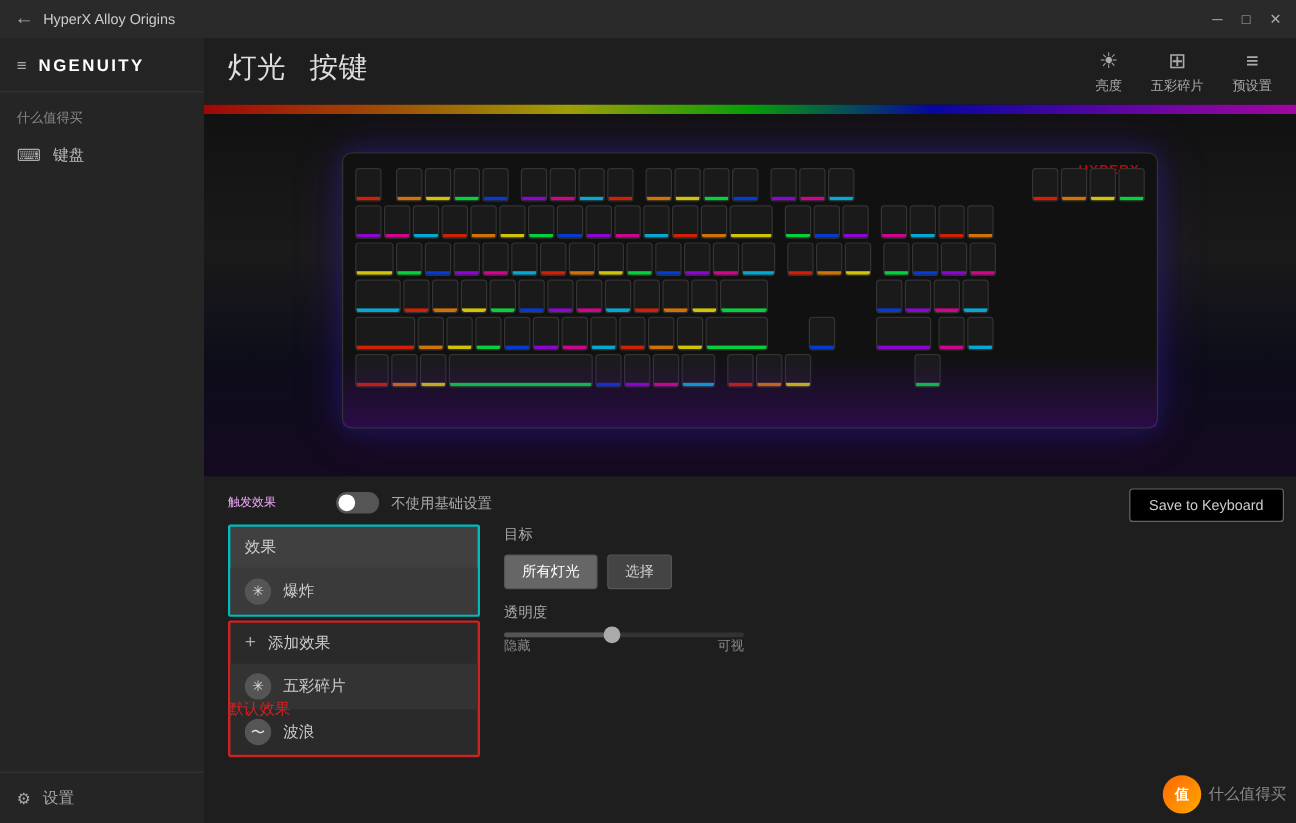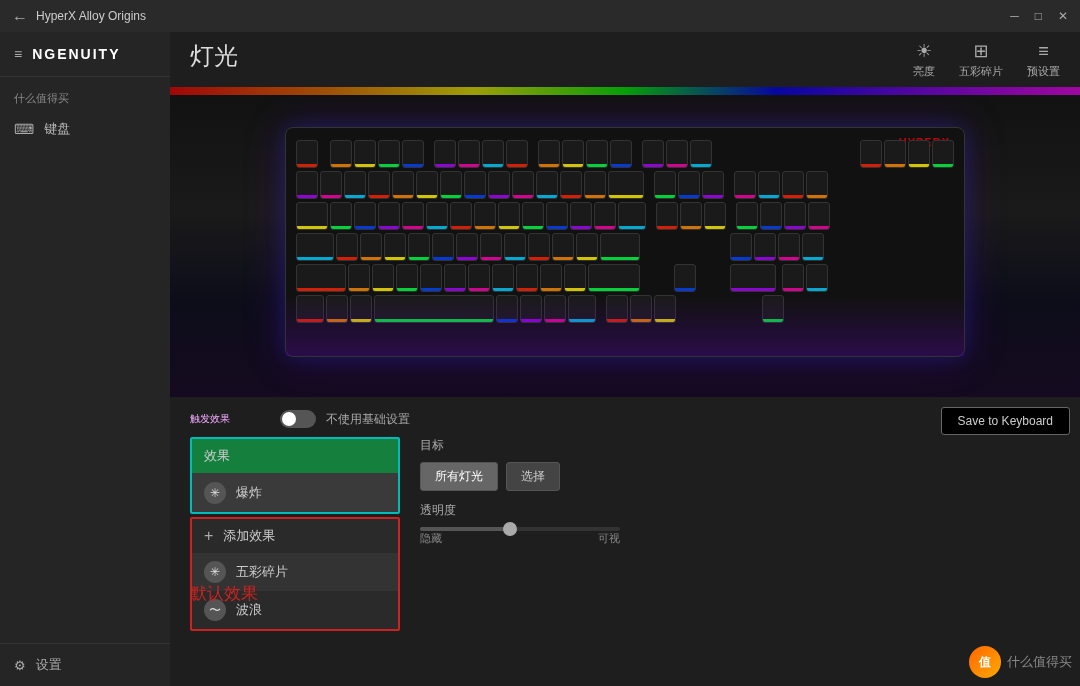--- a/index.html
+++ b/index.html
@@ -156,21 +156,20 @@
     }
 
     
     .page-title {
       position: absolute;
       top: 8px;
       left: 20px;
       display: flex;
       gap: 20px;
       align-items: center;
-      flex-direction: column;
     }
     .page-title-item {
       font-size: 24px;
       color: #ddd;
       cursor: pointer;
     }
 
     
     .keyboard-area {
       position: absolute;
@@ -333,21 +332,21 @@
       border-radius: 3px;
     }
 
     
     .effect-panel {
       position: absolute;
       top: 35px;
       left: 20px;
       width: 210px;
       border: 2px solid #00bbbb;
-      background: #15803d;
+      background: #404040;
       border-radius: 2px;
     }
     .effect-panel-header {
       padding: 8px 12px;
       color: #ccc;
       font-size: 13px;
       border-bottom: 1px solid #3a3a3a;
     }
     .effect-item {
       display: flex;
@@ -397,21 +396,21 @@
       font-size: 16px;
       color: #aaa;
     }
 
     
     .default-effects-label {
       position: absolute;
       top: 180px;
       left: 20px;
       color: #cc2222;
-      font-size: 17px;
+      font-size: 13px;
     }
     .panel-label {
       color: #aaa;
       font-size: 12px;
       margin-bottom: 8px;
     }
     .target-buttons {
       display: flex;
       gap: 8px;
     }

